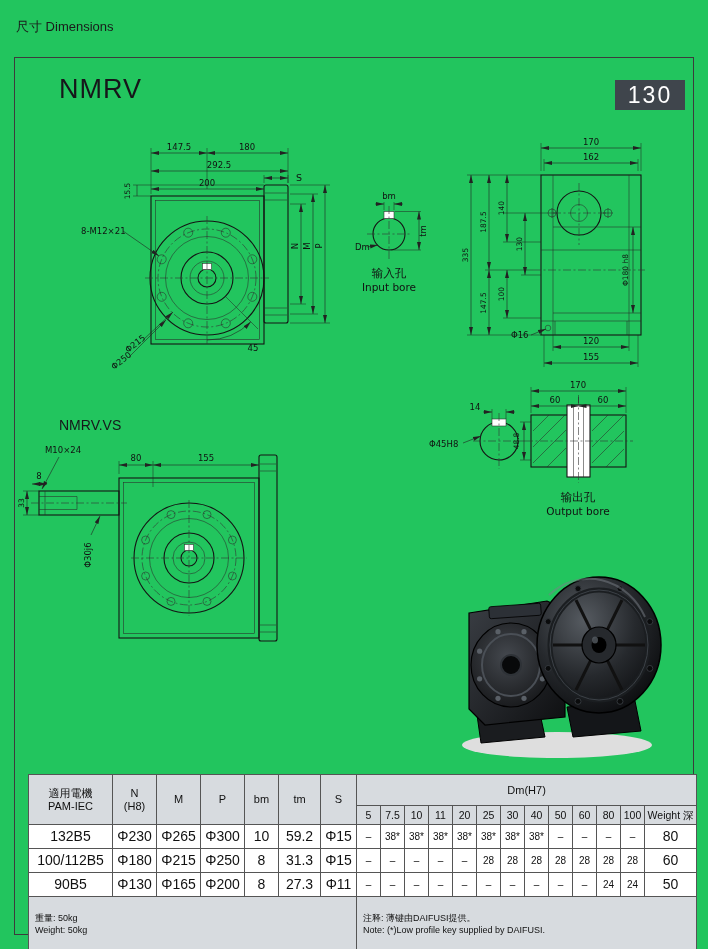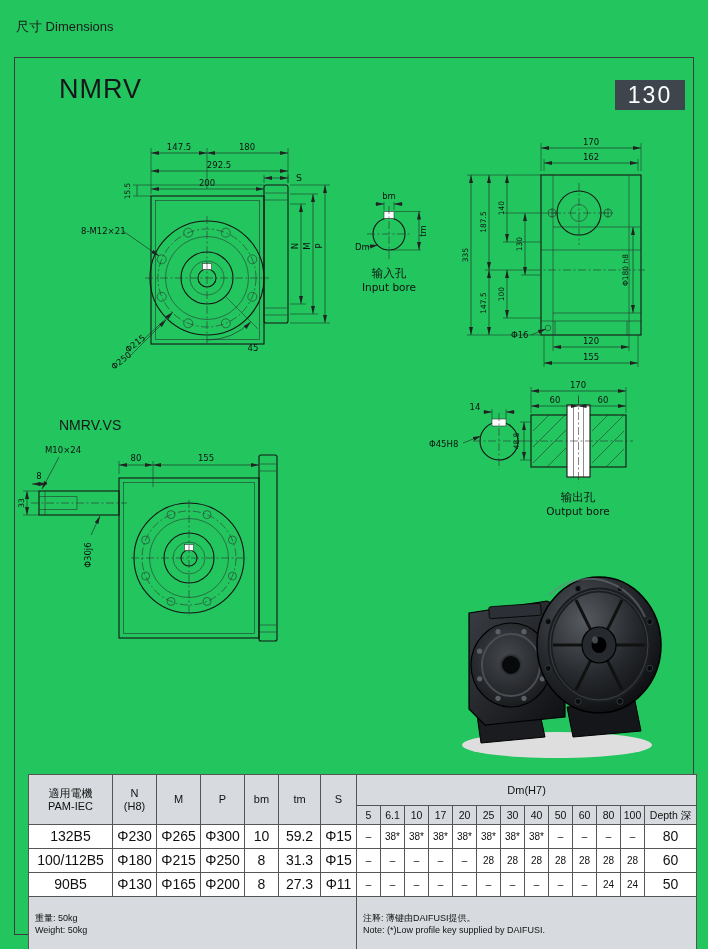--- a/index.html
+++ b/index.html
@@ -413,32 +413,32 @@
             </th>
             <th rowspan="2">M</th>
             <th rowspan="2">P</th>
             <th rowspan="2">bm</th>
             <th rowspan="2">tm</th>
             <th rowspan="2">S</th>
             <th colspan="13">Dm(H7)</th>
           </tr>
           <tr class="r2">
             <th>5</th>
-              <th>6.1</th>
+              <th>7.5</th>
               <th>10</th>
-              <th>17</th>
+              <th>11</th>
               <th>20</th>
               <th>25</th>
               <th>30</th>
               <th>40</th>
               <th>50</th>
               <th>60</th>
               <th>80</th>
               <th>100</th>
-              <th class="depth">Depth 深</th>
+              <th class="depth">Weight 深</th>
           </tr>
         </thead>
         <tbody>
             <tr>
               <td>132B5</td>
               <td>Φ230</td>
               <td>Φ265</td>
               <td>Φ300</td>
               <td>10</td>
               <td>59.2</td>

